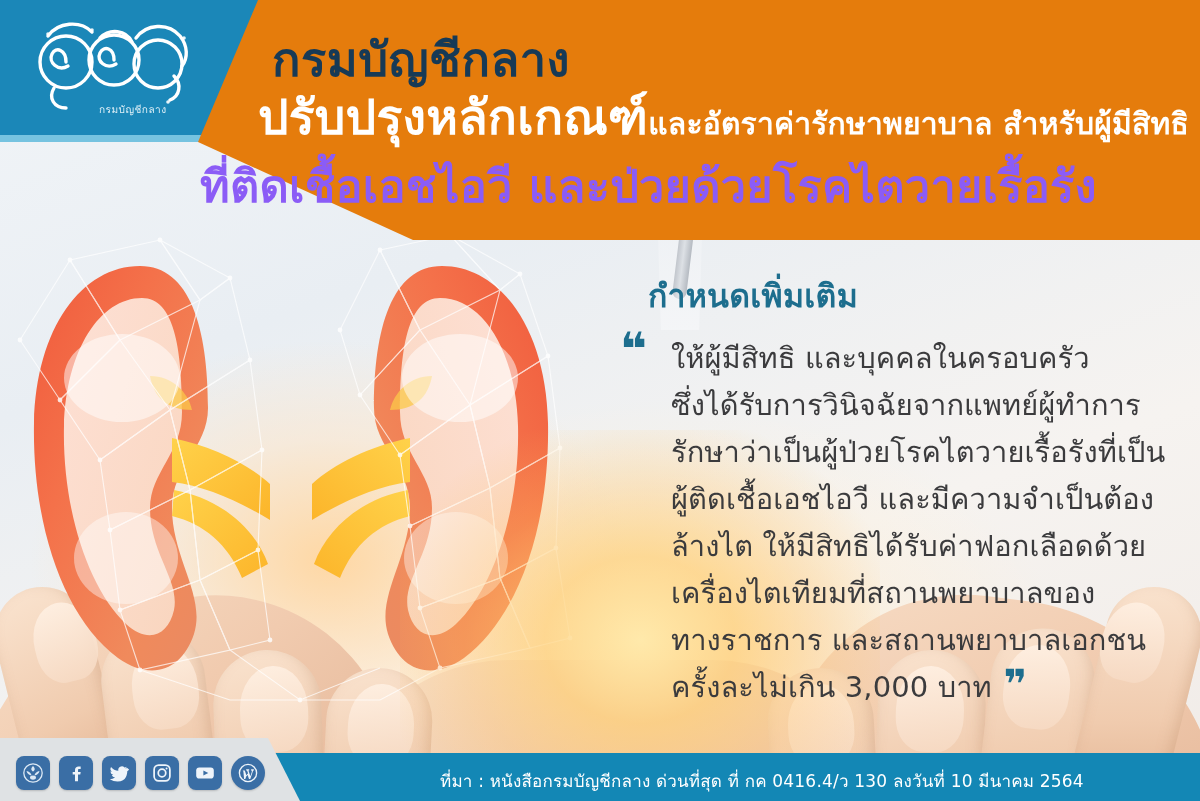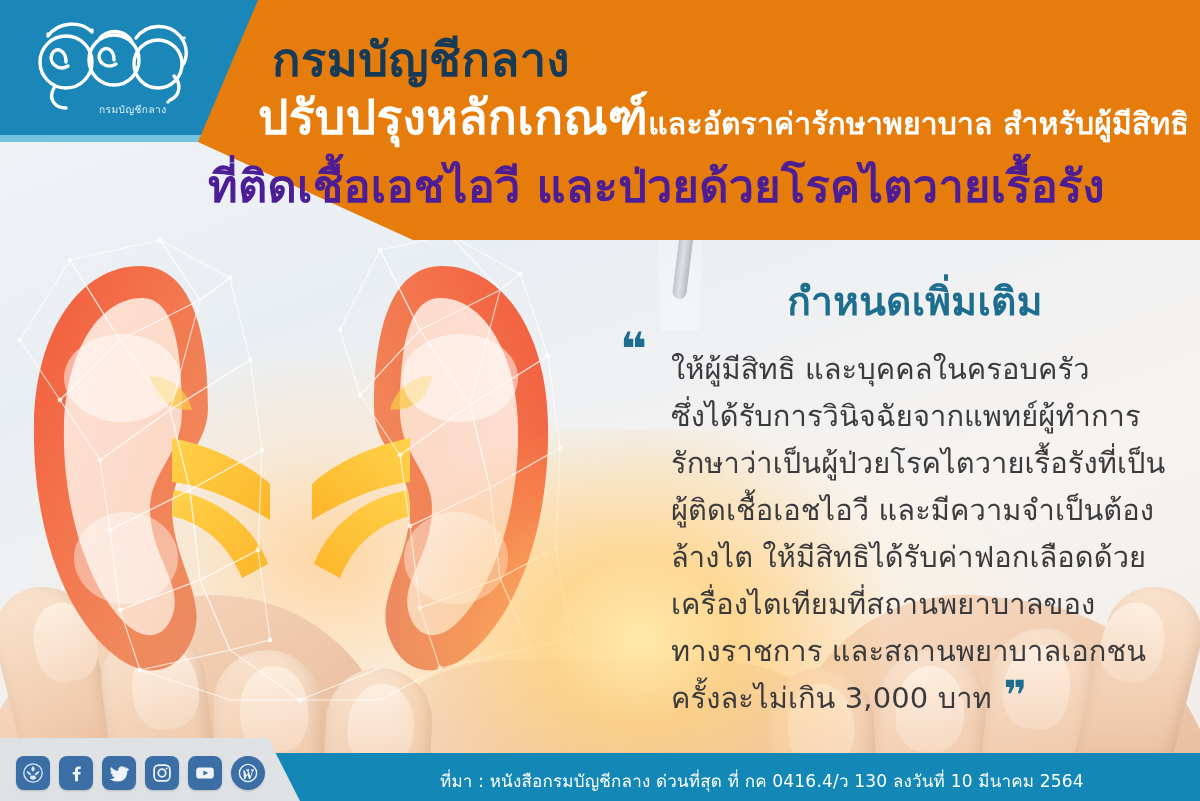--- a/index.html
+++ b/index.html
@@ -54,26 +54,26 @@
   
   .banner{position:absolute;left:0;top:0;width:1200px;height:240px;background:#e57c0c;
           clip-path:polygon(258px 0, 1200px 0, 1200px 240px, 413px 240px, 198px 142px, 258px 0);}
   .banner-inner{position:absolute;left:0;top:0;width:1200px;height:240px;}
   .hl1{position:absolute;left:272px;top:22px;font-size:47px;font-weight:bold;color:#173a56;
        letter-spacing:.5px;white-space:nowrap;}
   .hl2{position:absolute;left:258px;top:93px;white-space:nowrap;display:flex;align-items:flex-end;}
   .hl2 .big{font-size:48px;font-weight:bold;color:#ffffff;letter-spacing:.3px;line-height:1;}
   .hl2 .small{font-size:30px;font-weight:bold;color:#ffffff;letter-spacing:.2px;line-height:1;
               padding-bottom:2px;}
-  .hl3{position:absolute;left:208px;top:150px;font-size:45px;font-weight:bold;color:#4c1d95;
+  .hl3{position:absolute;left:200px;top:150px;font-size:45px;font-weight:bold;color:#8b5cf6;
        letter-spacing:.3px;white-space:nowrap;}
 
   
   .panel{position:absolute;left:620px;top:270px;width:562px;}
-  .panel-title{font-size:39px;font-weight:bold;color:#1d6e8e;letter-spacing:.3px;margin:0 0 14px 28px;text-align:center;}
+  .panel-title{font-size:32px;font-weight:bold;color:#1d6e8e;letter-spacing:.3px;margin:0 0 14px 28px;}
   .quote-open{position:absolute;left:0px;top:66px;font-size:46px;font-weight:bold;color:#1d6e8e;
               line-height:.6;letter-spacing:-3px;}
   .lines{margin:0 0 0 51px;}
   .ln{font-size:29px;color:#3b3b3d;line-height:47px;white-space:nowrap;letter-spacing:.1px;}
   .ln.last{display:flex;align-items:center;gap:12px;}
   .quote-close{font-size:40px;font-weight:bold;color:#1d6e8e;letter-spacing:-3px;line-height:.6;
                position:relative;top:-4px;}
 
   
   .footer{position:absolute;left:0;top:753px;width:1200px;height:48px;background:#1387b5;}

